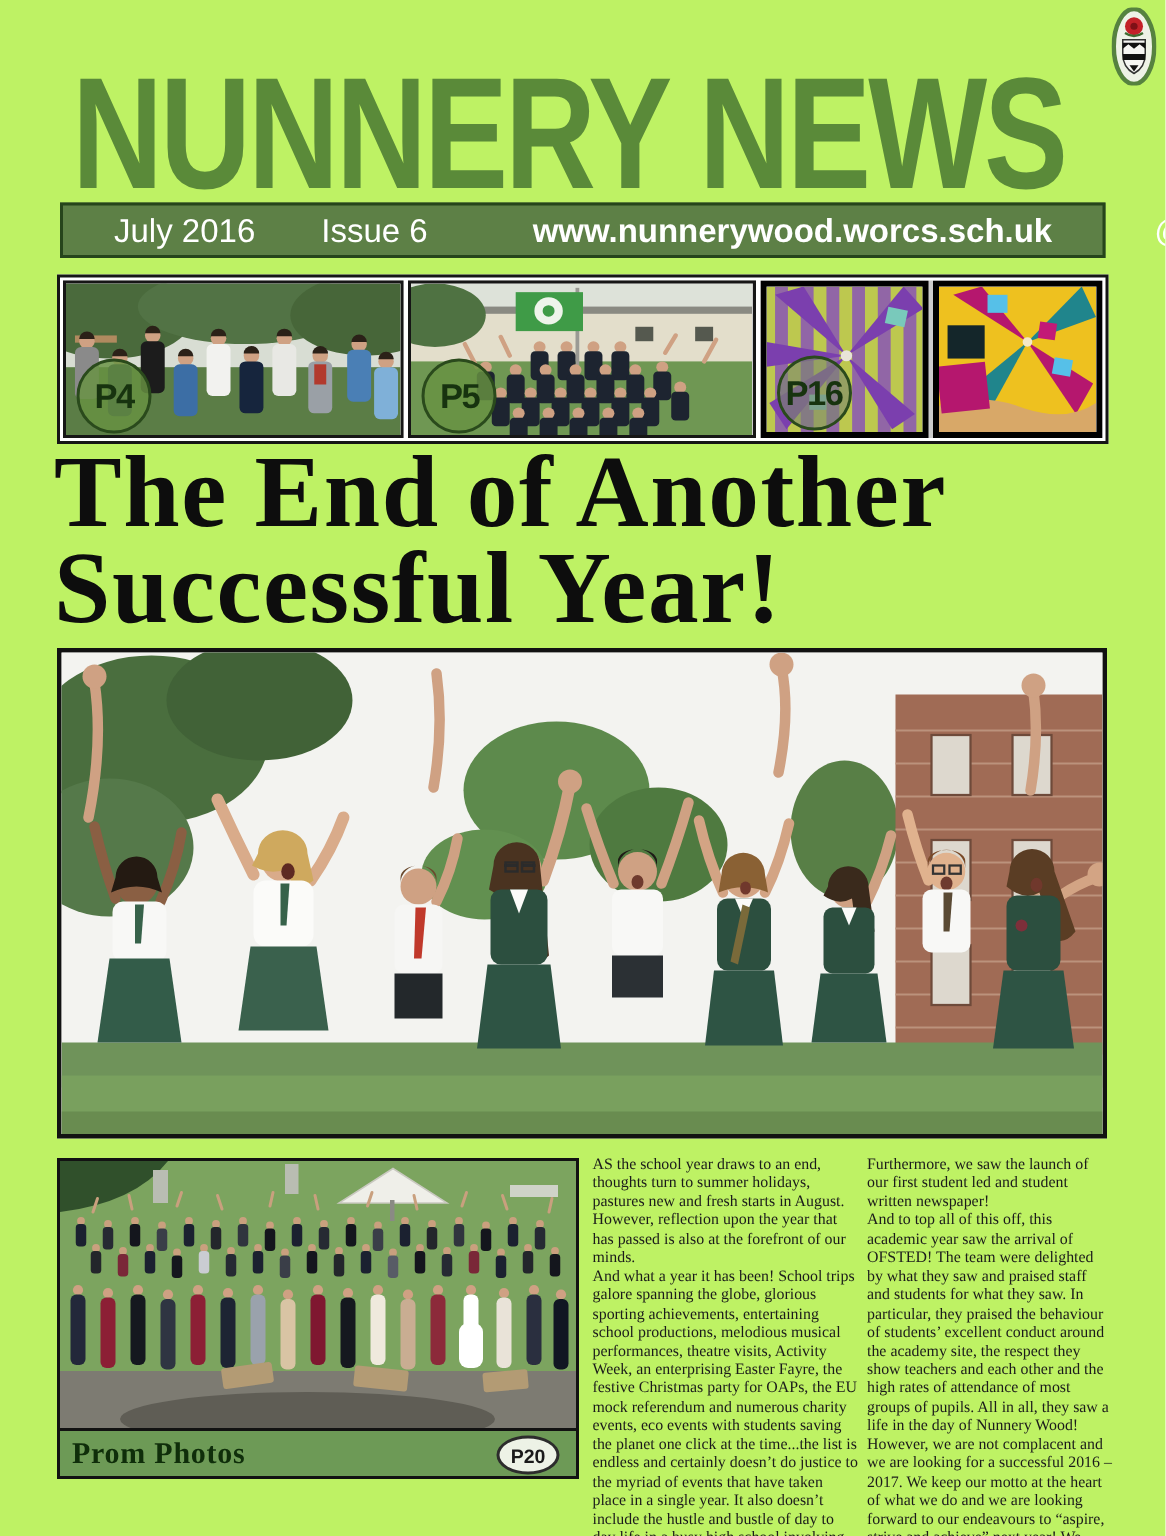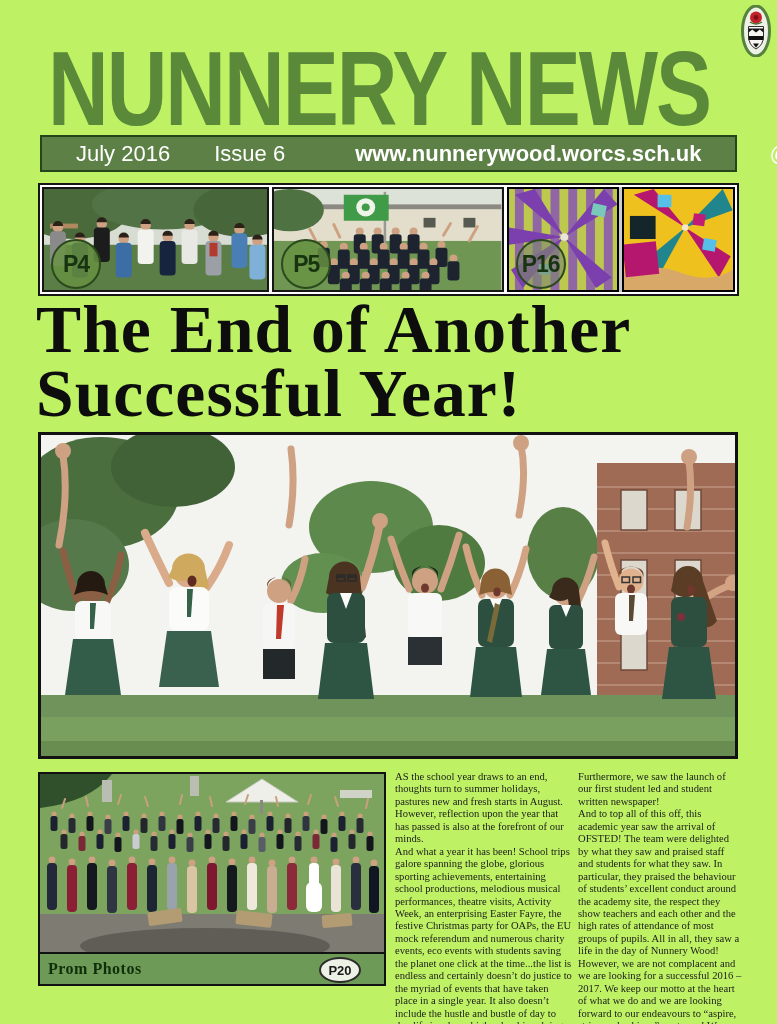--- a/index.html
+++ b/index.html
@@ -28,21 +28,21 @@
   .ib-site{ margin-left:70px;font-weight:bold; }
   .ib-tw{ margin-left:68px; }
   
   .thumbstrip{
     position:absolute; left:38px; top:183px; width:701px; height:113px;
     border:2px solid #161616; background:#fff; display:flex; gap:3px; padding:2px;
   }
   .thumb{ position:relative; border:2px solid #161616; overflow:hidden; background:#ccc; }
   .thumb svg{ display:block; width:100%; height:100%; }
   .t1{ width:228px; } .t2{ width:232px; } .t3{ width:229px; border:none; display:flex; gap:3px; }
-  .t3 .half{ position:relative; border:2px solid #000000; width:113px; overflow:hidden; }
+  .t3 .half{ position:relative; border:4px solid #000000; width:113px; overflow:hidden; }
   .pbadge{
     position:absolute; left:7px; bottom:1px; width:50px; height:50px; border-radius:50%;
     background:rgba(104,146,66,.82); border:2px solid #2a4a1c; color:#17330f;
     display:flex; align-items:center; justify-content:center;
     font-weight:bold; font-size:23px; letter-spacing:-1px;
   }
   .pbadge.gray{ background:rgba(125,135,110,.62); }
   
   .headline{
     position:absolute; left:36px; top:297px; width:710px;
@@ -60,25 +60,25 @@
   .promblock{
     position:absolute; left:38px; top:772px; width:348px;
     border:2px solid #121212; background:#fff;
   }
   .promphoto svg{ display:block; width:100%; height:178px; }
   .promcaption{
     position:relative; height:32px; background:#6d9a56; border-top:2px solid #121212;
     display:flex; align-items:center;
   }
   .promcaption .cap{
-    font-family:"Liberation Serif", serif; font-weight:bold; font-size:16px;
+    font-family:"Liberation Serif", serif; font-weight:bold; font-size:20px;
     color:#0f2e0a; padding-left:8px; letter-spacing:.5px;
   }
   .p20{
-    position:absolute; right:23px; top:3px; width:42px; height:26px; border-radius:50%;
+    position:absolute; right:11px; top:3px; width:42px; height:26px; border-radius:50%;
     background:#edf2e6; border:2px solid #2c2c2c; color:#1a1a1a;
     display:flex; align-items:center; justify-content:center;
     font-weight:bold; font-size:13px;
   }
   .col{ position:absolute; top:771px; font-family:"Liberation Serif", serif;
         font-size:10.6px; line-height:12.45px; color:#1b1b1b; text-align:left; }
   .col1{ left:395px; width:177px; }
   .col2{ left:578px; width:164px; }
   .col p{ margin:0; }
 </style>

